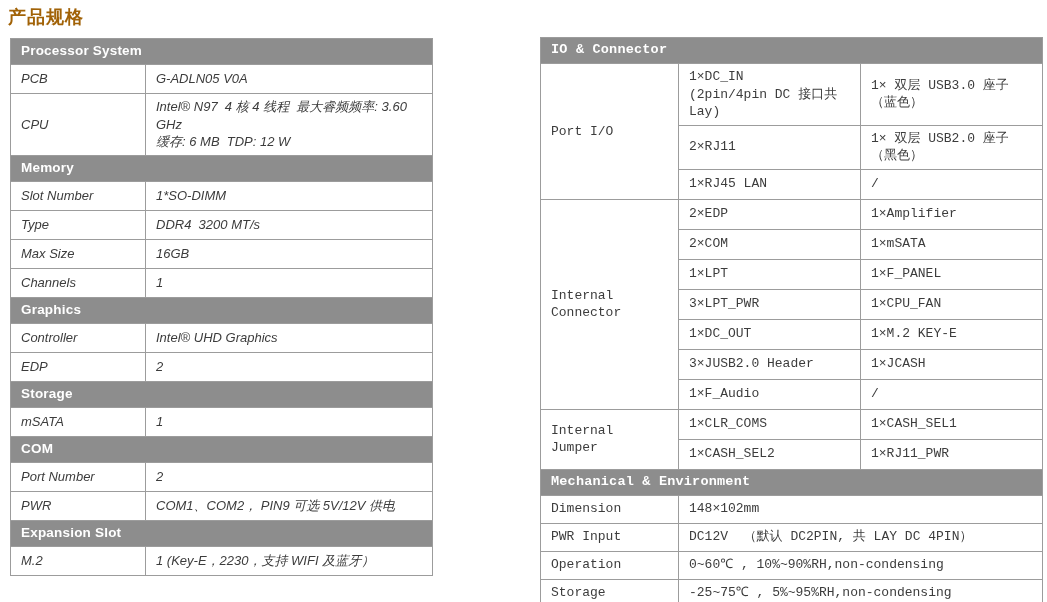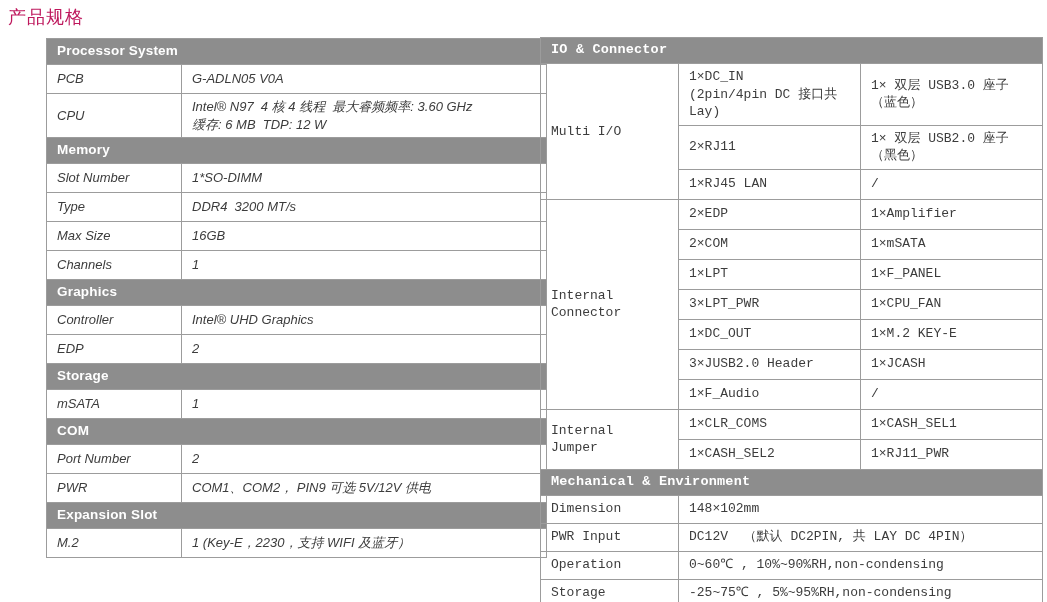--- a/index.html
+++ b/index.html
@@ -8,22 +8,22 @@
     background: #ffffff;
     font-family: "Liberation Sans", "DejaVu Sans", sans-serif;
     position: relative;
     overflow: hidden;
   }
   .page-title {
     position: absolute;
     left: 8px;
     top: 5px;
     font-size: 18px;
-    font-weight: normal;
-    color: #be185d;
+    font-weight: bold;
+    color: #a16207;
     letter-spacing: 1px;
   }
   table.spec {
     position: absolute;
     border-collapse: collapse;
     table-layout: fixed;
   }
   table.spec td {
     border: 1px solid #9c9c9c;
     padding: 4px 10px;
@@ -36,21 +36,21 @@
   }
   table.spec td.hdr {
     background: #8d8d8d;
     color: #ffffff;
     font-weight: bold;
     font-size: 13.5px;
     height: 26px;
     padding: 3px 10px;
     letter-spacing: 0.2px;
   }
-  #left-table { left: 10px; top: 38px; width: 501px; margin-left: 36px; }
+  #left-table { left: 10px; top: 38px; width: 423px; }
   #left-table td.row-cell { height: 29px; font-style: italic; }
   #right-table { left: 540px; top: 37px; width: 503px; font-family: Liberation Mono, monospace; }
   #right-table td.row-cell { height: 30px; margin-left: 41px; }
   #right-table td.mech-cell { height: 28px; }
 </style>
 </head>
 <body>
 
 <div class="page-title">产品规格</div>
 
@@ -140,21 +140,21 @@
       <col style="width:138px">
       <col style="width:182px">
       <col>
     </colgroup>
   <tbody>
     <tr>
         <td class="hdr" colspan="3">IO &amp; Connector</td>
       </tr>
 
     <tr>
-      <td rowspan="3">Multi I/O</td>
+      <td rowspan="3">Port I/O</td>
       <td class="row-cell">1×DC_IN
 (2pin/4pin DC 接口共 Lay)</td>
       <td class="row-cell">1× 双层 USB3.0 座子（蓝色）</td>
     </tr>
     <tr>
       <td class="row-cell">2×RJ11</td>
       <td class="row-cell">1× 双层 USB2.0 座子（黑色）</td>
     </tr>
     <tr>
       <td class="row-cell">1×RJ45 LAN</td>

